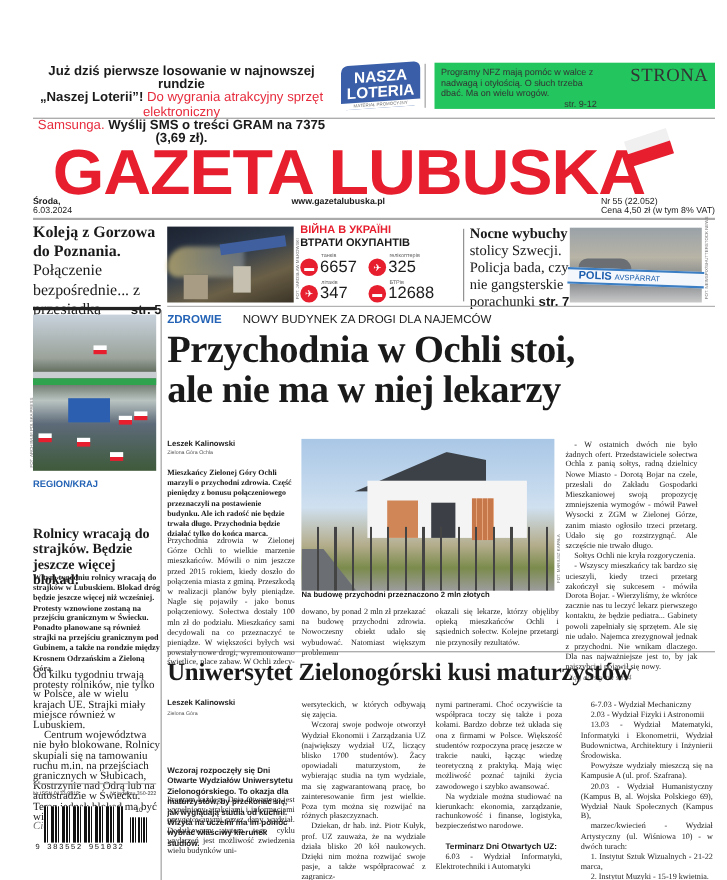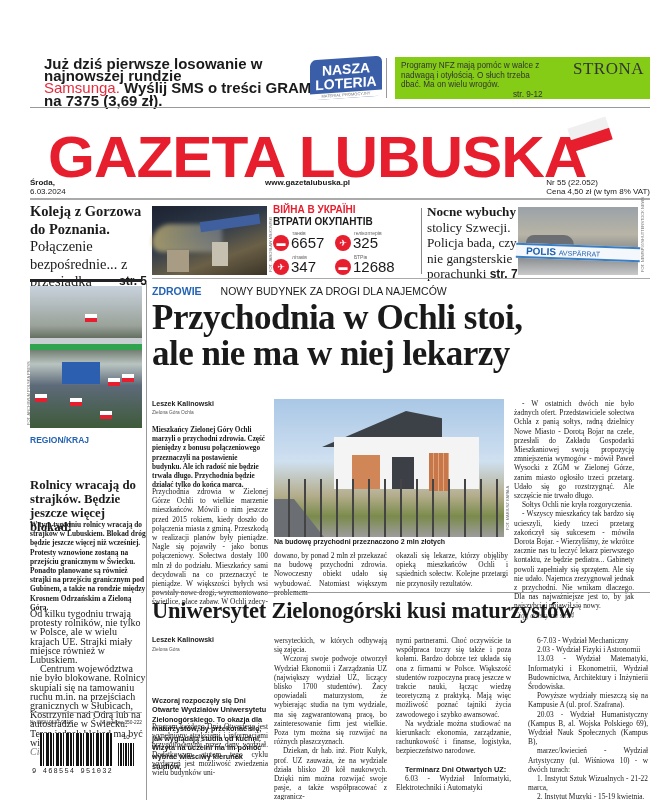--- a/index.html
+++ b/index.html
@@ -1,26 +1,26 @@
 <!DOCTYPE html>
 <html><head>
 <meta charset="utf-8">
 <style>
 *{box-sizing:border-box;margin:0;padding:0}
 body{width:661px;height:800px;background:#fff;position:relative;overflow:hidden;font-family:"Liberation Sans",sans-serif;color:#1a1a1a}
 .abs{position:absolute}
 .serif{font-family:"Liberation Serif","DejaVu Serif",serif}
 
-#promo{left:44px;top:58px;width:270px;text-align:left;font-size:15px;line-height:12.2px;font-weight:bold}
+#promo{left:30px;top:58px;width:270px;text-align:center;font-size:12px;line-height:12.2px;font-weight:bold}
 #promo .red{color:#e62b3c;font-weight:normal}
 #promo .light{font-weight:normal}
 #lotto{left:310px;top:58px;width:72px;height:40px;background:#3a5fa8;border-radius:6px;color:#fff;font-weight:bold;font-size:14px;line-height:14px;text-align:center;padding-top:4px;transform:skewY(-4deg)}
 #lotto small{display:block;font-size:4px;line-height:6px;font-weight:normal;color:#dfe7f5;background:#fff;color:#777;margin-top:2px}
 #vsep{left:386px;top:58px;width:1px;height:40px;background:#999}
-#health{left:395px;top:57px;width:255px;height:42px;background:#84cc16}
+#health{left:395px;top:57px;width:255px;height:42px;background:#22c55e}
 #health .txt{position:absolute;left:6px;top:4px;font-size:8.2px;line-height:9.6px;color:#333;width:142px}
 #health .str{position:absolute;left:118px;top:33px;font-size:8.2px;color:#333}
 #health .brand{position:absolute;right:6px;top:3px;text-align:right;font-family:"Liberation Serif",serif;color:#333;line-height:18px}
 #health .brand .a{font-size:17px;letter-spacing:0.5px}
 #health .brand .b{font-size:25px;letter-spacing:0.5px}
 #rule1{left:30px;top:107px;width:620px;height:1px;background:#999}
 
 #masthead{left:48px;top:128px;width:560px;font-family:"Liberation Sans",sans-serif;font-weight:bold;font-size:58px;line-height:58px;color:#e61e2e;letter-spacing:-1px;transform:scaleX(1.04);transform-origin:left}
 #flag{left:570px;top:122px;width:40px;height:24px;transform:rotate(-18deg)}
 #flag .w{height:50%;background:#f0f0f0}
@@ -113,20 +113,21 @@
 #ub3{left:396px;top:636px;width:115px;font-family:"Liberation Serif",serif;font-size:7.4px;line-height:9.2px;text-align:justify}
 #ub4{left:528px;top:636px;width:120px;font-family:"Liberation Serif",serif;font-size:7.4px;line-height:9.2px;text-align:justify}
 .i{text-indent:9px}
 .ti{font-family:"Liberation Sans",sans-serif;font-weight:bold;text-indent:9px;margin-top:9px}
 </style>
 </head>
 <body>
 
 <div id="promo" class="abs">
   <div>Już dziś pierwsze losowanie w najnowszej rundzie</div>
+  <div><span>„Naszej Loterii”!</span><span class="red"> Do wygrania atrakcyjny sprzęt elektroniczny</span></div>
   <div><span class="red">Samsunga.</span><span> Wyślij SMS o treści GRAM na 7375 (3,69 zł).</span></div>
 </div>
 <div id="lotto" class="abs">
   <div>NASZA</div>
   <div>LOTERIA</div>
   <small>MATERIAŁ PROMOCYJNY</small>
 </div>
 <div id="vsep" class="abs"></div>
 <div id="health" class="abs">
   <div class="txt">Programy NFZ mają pomóc w walce z nadwagą i otyłością. O słuch trzeba dbać. Ma on wielu wrogów.</div>
@@ -227,21 +228,21 @@
   <p>Od kilku tygodniu trwają protesty rolników, nie tylko w Polsce, ale w wielu krajach UE. Strajki miały miejsce również w Lubuskiem.</p>
   <p class="i">Centrum województwa nie było blokowane. Rolnicy skupiali się na tamowaniu ruchu m.in. na przejściach granicznych w Słubicach, Kostrzynie nad Odrą lub na autostradzie w Świecku. Teraz jednak blokad ma być więcej.</p>
   <p class="cont">Ciąg dalszy na str. 3</p>
 </div>
 <div id="rule-l" class="abs"></div>
 <div id="issn" class="abs"><span>Nr ISSN 0137-9518</span><span class="r">Nr indeksu 350-222</span></div>
 <div id="barcode" class="abs">
   <div class="bars"></div>
     <div class="add"></div>
   <div class="addn">10</div>
-  <div class="digits">9 468554 951032</div>
+  <div class="digits">9 383552 951032</div>
 </div>
 
 <div id="kicker" class="abs"><b>ZDROWIE</b><span>NOWY BUDYNEK ZA DROGI DLA NAJEMCÓW</span></div>
 <div id="main-h" class="abs">
   <div>Przychodnia w Ochli stoi,</div>
   <div>ale nie ma w niej lekarzy</div>
 </div>
 <div id="author1" class="abs">Leszek Kalinowski</div>
 <div id="place1" class="abs">Zielona Góra Ochla</div>
 <div id="lead1" class="abs serif">Mieszkańcy Zielonej Góry Ochli marzyli o przychodni zdrowia. Część pieniędzy z bonusu połączeniowego przeznaczyli na postawienie budynku. Ale ich radość nie będzie trwała długo. Przychodnia będzie działać tylko do końca marca.</div>

